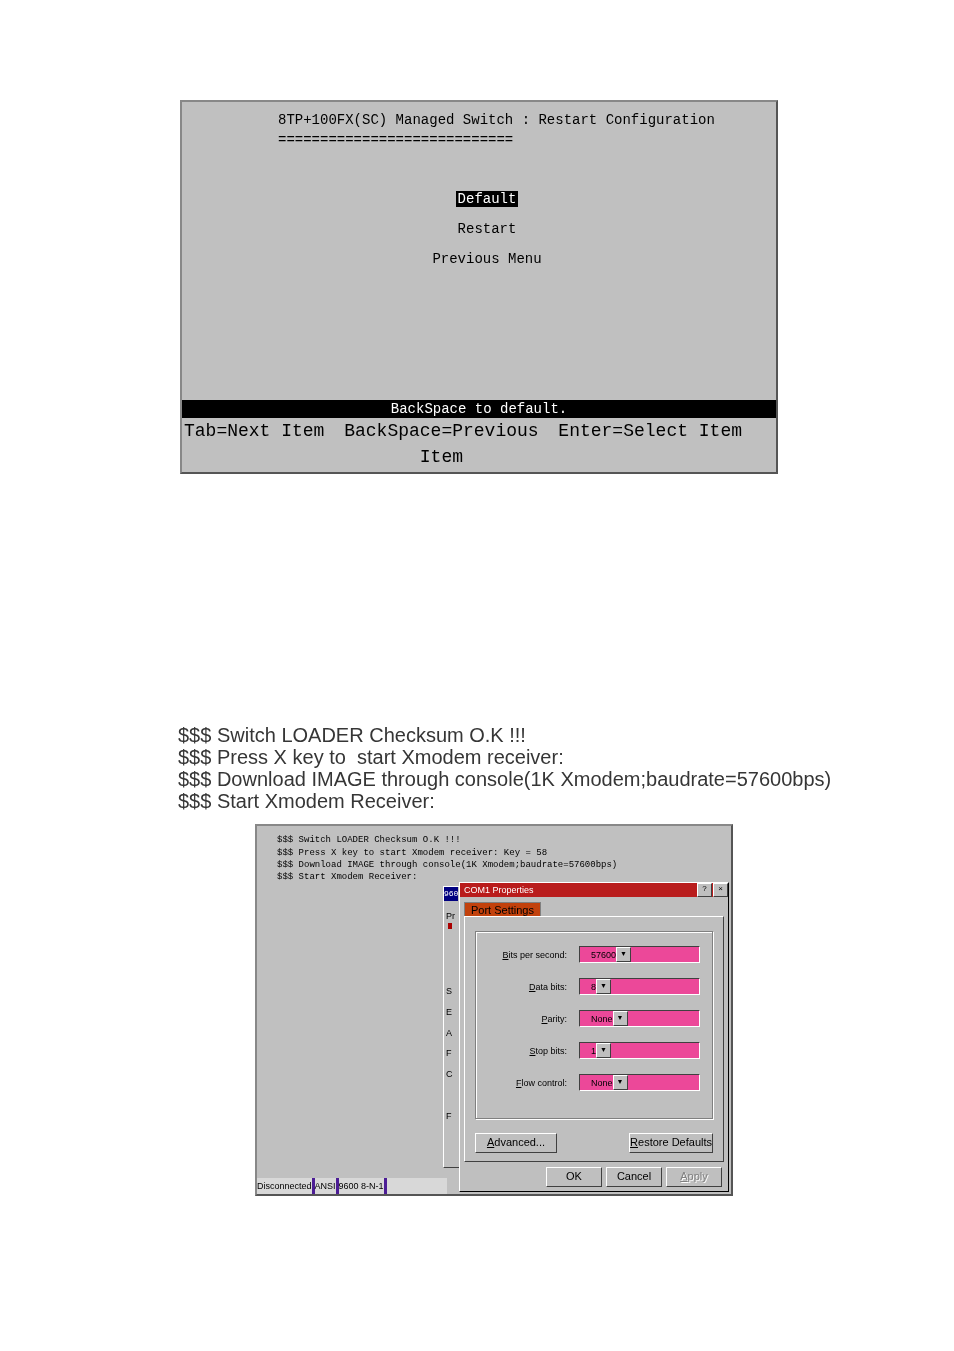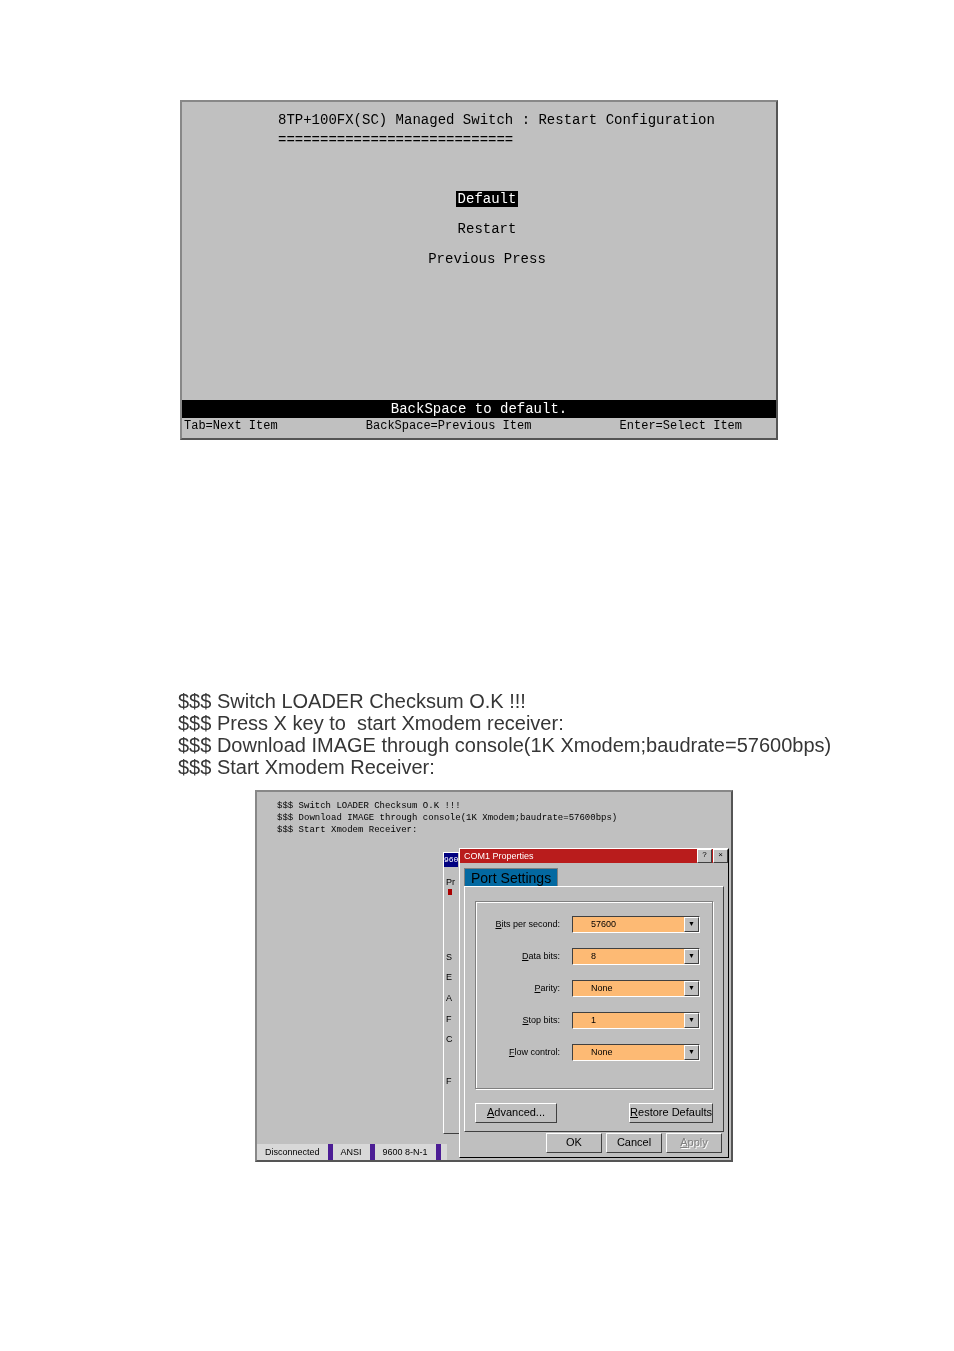--- a/index.html
+++ b/index.html
@@ -55,21 +55,21 @@
   .t1-statusbar {
     background: #000;
     color: #fff;
     text-align: center;
     font-family: "Courier New", monospace;
     font-size: 14px;
     line-height: 1.3;
   }
   .t1-bottom {
     font-family: "Courier New", monospace;
-    font-size: 12px;
+    font-size: 18px;
     color: #000;
     display: flex;
     padding: 0 4px 2px 2px;
   }
   .t1-bottom .left { flex: 0 0 auto; }
   .t1-bottom .mid  { flex: 1; text-align: center; }
   .t1-bottom .right{ flex: 0 0 auto; padding-right: 30px;}
   
   .mid-text {
     margin-top: 250px;
@@ -106,22 +106,22 @@
     bottom: 0;
     height: 16px;
     width: 190px;
     background: #d8d8d8;
     font-family: Arial, sans-serif;
     font-size: 9px;
     display: flex;
     align-items: center;
   }
   .t2-status span {
-    border-right: 5px solid #4c1d95;
-    padding: 0 8px;
+    border-right: 3px solid #4c1d95;
+    padding: 0 0;
     height: 100%;
     display: flex;
     align-items: center;
   }
   
   .hidden-win {
     position: absolute;
     left: 186px;
     top: 60px;
     width: 16px;
@@ -195,23 +195,23 @@
     color:#000;
     font-size:8px;
     line-height:10px;
     text-align:center;
   }
   .dlg-body { padding: 4px; }
   .tab {
     display:inline-block;
     border:1px solid #808080;
     border-bottom:none;
-    background:#0369a1;
+    background:#c2410c;
     padding: 1px 6px;
-    font-size:14px;
+    font-size:11px;
     position:relative;
     top:1px;
   }
   .tabpanel {
     border:1px solid #fff;
     border-left-color:#fff;
     border-top-color:#fff;
     border-right-color:#404040;
     border-bottom-color:#404040;
     height: 244px;
@@ -232,30 +232,30 @@
   }
   .row label {
     width: 90px;
     text-align: right;
     padding-right: 12px;
   }
   .row label .ul { text-decoration: underline; }
   .combo {
     width: 108px;
     height: 15px;
-    background:#fdba74;
+    background:#ec4899;
     border:1px solid #808080;
     border-top-color:#404040;
     border-left-color:#404040;
     border-right-color:#fff;
     border-bottom-color:#fff;
     display:flex;
     align-items:center;
-    justify-content: space-between;
-    padding-left:18px;
+    justify-content: flex-start;
+    padding-left:11px;
     font-size:9px;
   }
   .combo .arrow {
     width:13px; height:13px;
     background:#bfbfbf;
     border:1px solid #fff;
     border-right-color:#404040;
     border-bottom-color:#404040;
     font-size:7px;
     line-height:11px;
@@ -295,40 +295,41 @@
 <div class="page">
 
   <div class="terminal1-wrap">
     <div class="terminal1">
       <div class="t1-body">
         <div class="t1-title">8TP+100FX(SC) Managed Switch : Restart Configuration</div>
         <div class="t1-under">============================</div>
         <div class="t1-menu">
           <div><span class="sel">Default</span></div>
           <div>Restart</div>
-          <div>Previous Press</div>
+          <div>Previous Menu</div>
         </div>
       </div>
       <div class="t1-statusbar">BackSpace to default.</div>
       <div class="t1-bottom">
         <div class="left">Tab=Next Item</div>
         <div class="mid">BackSpace=Previous Item</div>
         <div class="right">Enter=Select Item</div>
       </div>
     </div>
   </div>
 
   <div class="mid-text"><span>$$$ Switch LOADER Checksum O.K !!!</span>
 <span>$$$ Press X key to  start Xmodem receiver:</span>
 <span>$$$ Download IMAGE through console(1K Xmodem;baudrate=57600bps)</span>
 <span>$$$ Start Xmodem Receiver:</span></div>
 
   <div class="terminal2-wrap">
     <div class="t2-lines">
       <div>$$$ Switch LOADER Checksum O.K !!!</div>
+      <div>$$$ Press X key to  start Xmodem receiver: Key = 58</div>
       <div>$$$ Download IMAGE through console(1K Xmodem;baudrate=57600bps)</div>
       <div>$$$ Start Xmodem Receiver:</div>
     </div>
 
     <div class="hidden-win">
       <div class="blue">960</div>
       <div class="pr">Pr</div>
       <div class="red"></div>
       <div class="letters" style="white-space:pre">S
 E

